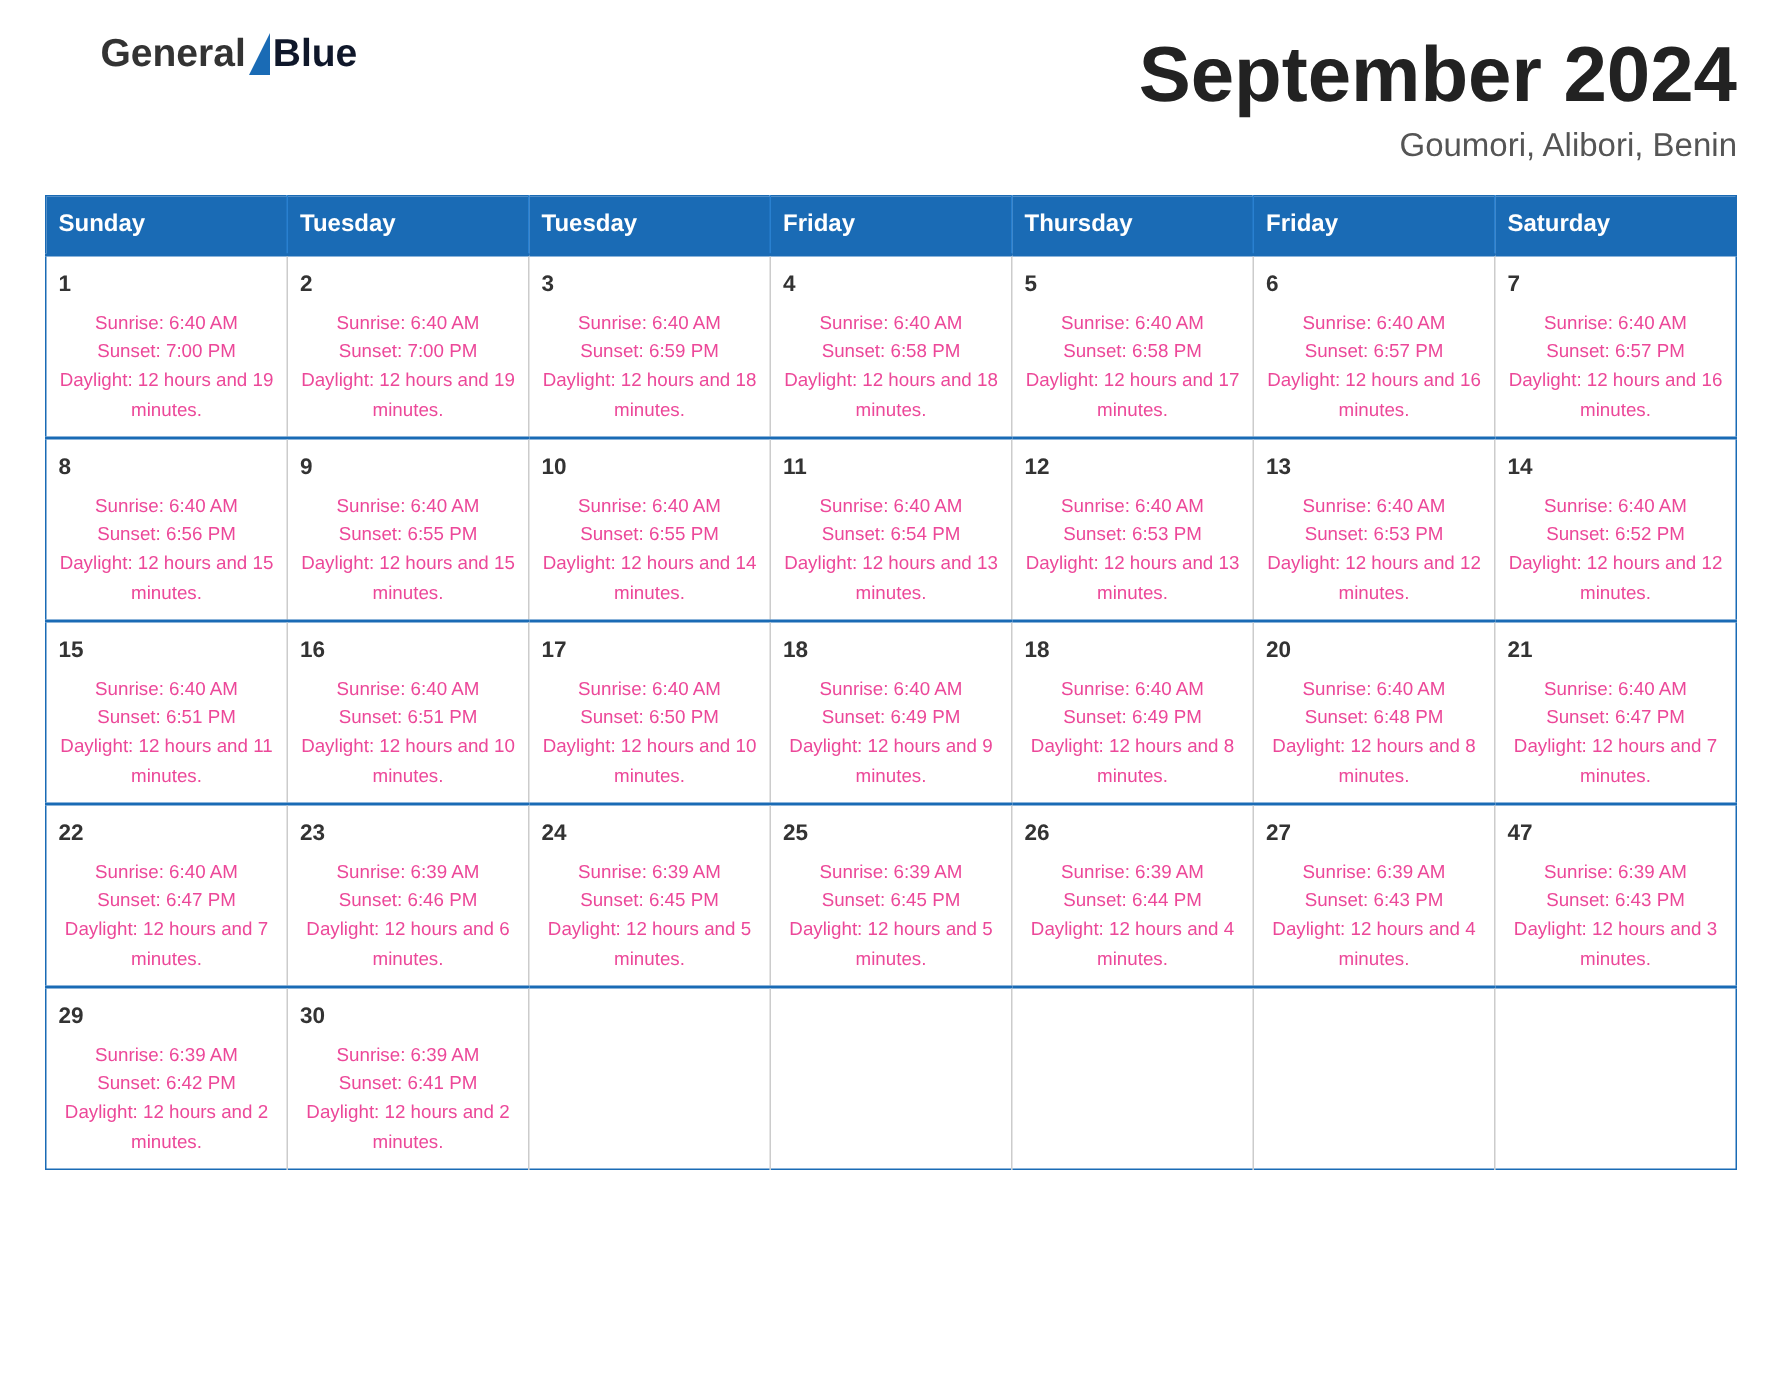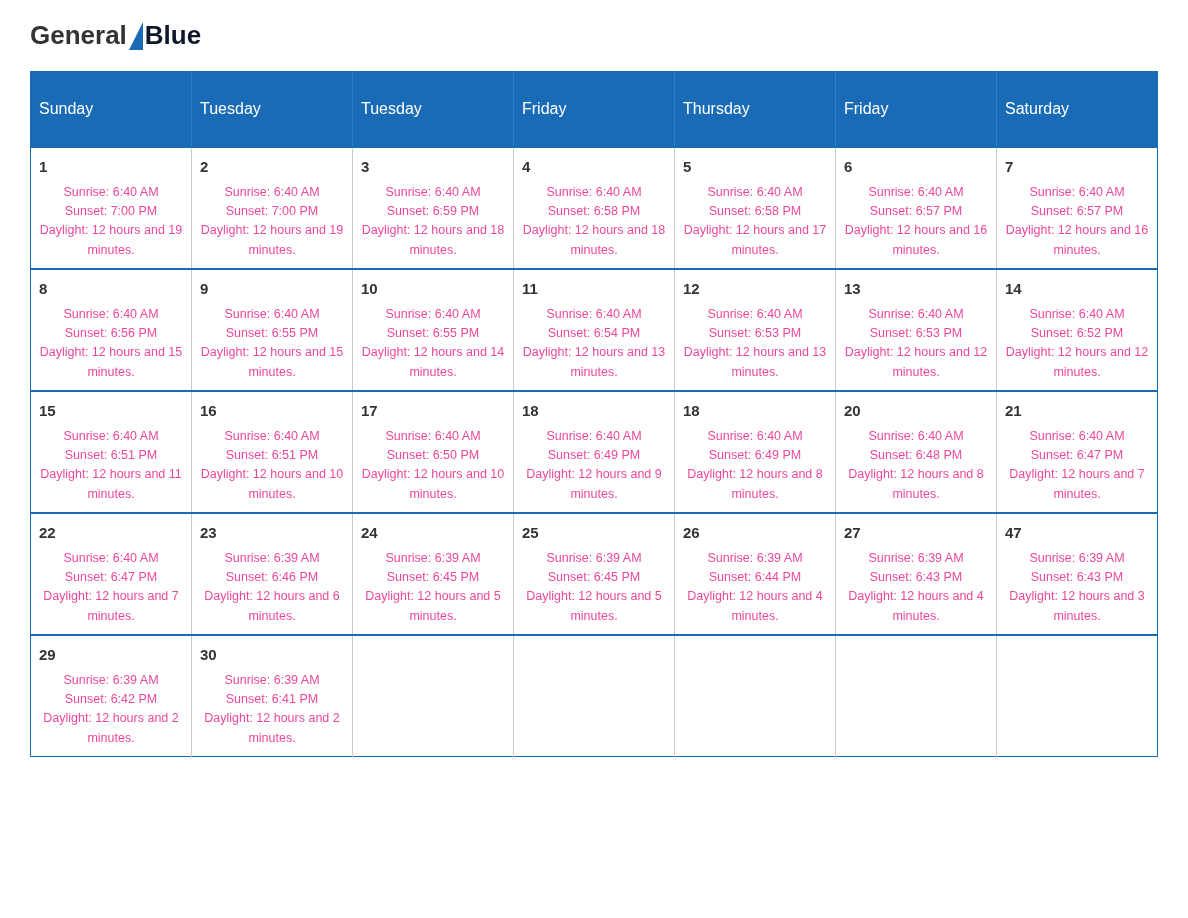--- a/index.html
+++ b/index.html
@@ -12,20 +12,21 @@
     .header {
       display: flex;
       justify-content: space-between;
       align-items: flex-start;
       margin-bottom: 20px;
     }
     .logo {
       display: flex;
       flex-direction: column;
       align-items: flex-end;
+      margin-left: 37px;
     }
     .logo-text {
       display: flex;
       align-items: center;
       font-size: 26px;
       font-weight: bold;
       color: #333;
     }
     .logo-general { color: #333; }
     .logo-blue {
@@ -58,22 +59,22 @@
     }
     .calendar {
       width: 100%;
       border-collapse: collapse;
       border: 1px solid #1a6bb5;
     }
     .calendar thead tr th {
       background-color: #1a6bb5;
       color: #fff;
       font-size: 16px;
-      font-weight: normal;
-      padding: 28px 8px;
+      font-weight: bold;
+      padding: 10px 8px;
       text-align: left;
       border-right: 1px solid #2980d0;
     }
     .calendar thead tr th:last-child {
       border-right: none;
     }
     .calendar tbody tr td {
       vertical-align: top;
       padding: 8px;
       border-top: 2px solid #1a6bb5;
@@ -107,20 +108,22 @@
 
 <div class="header">
   <div class="logo">
     <div class="logo-text">
       <span class="logo-general">General</span>
       <span class="logo-triangle"></span>
       <span class="logo-blue">Blue</span>
     </div>
   </div>
   <div class="title-section">
+    <div class="main-title">September 2024</div>
+    <div class="subtitle">Goumori, Alibori, Benin</div>
   </div>
 </div>
 
 <table class="calendar">
   <thead>
     <tr>
     <th>Sunday</th>
         <th>Tuesday</th>
         <th>Tuesday</th>
         <th>Friday</th>

